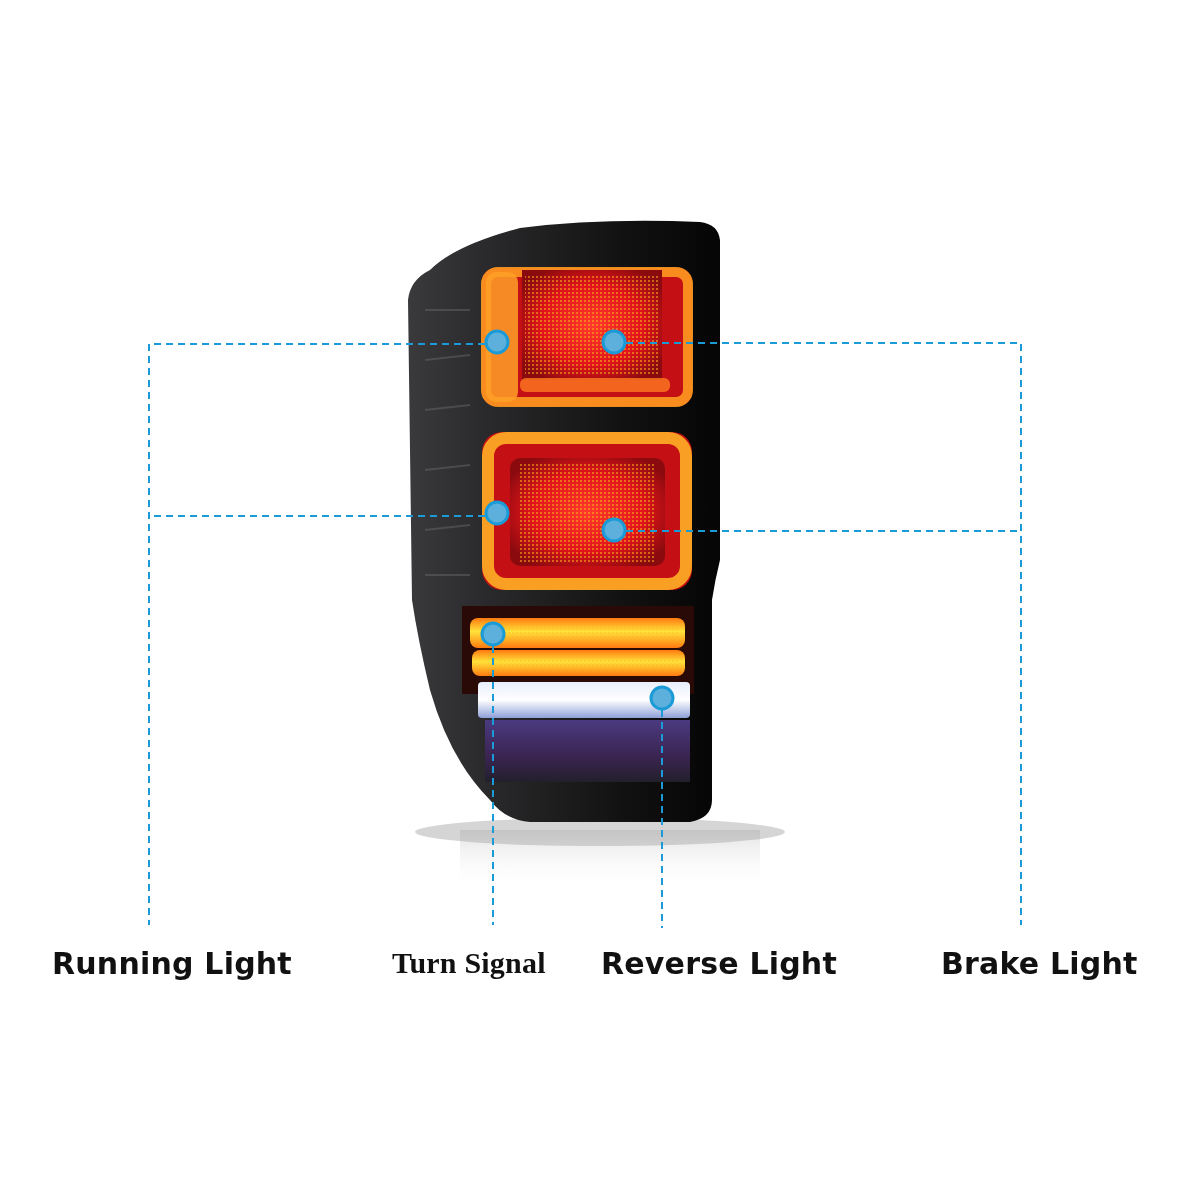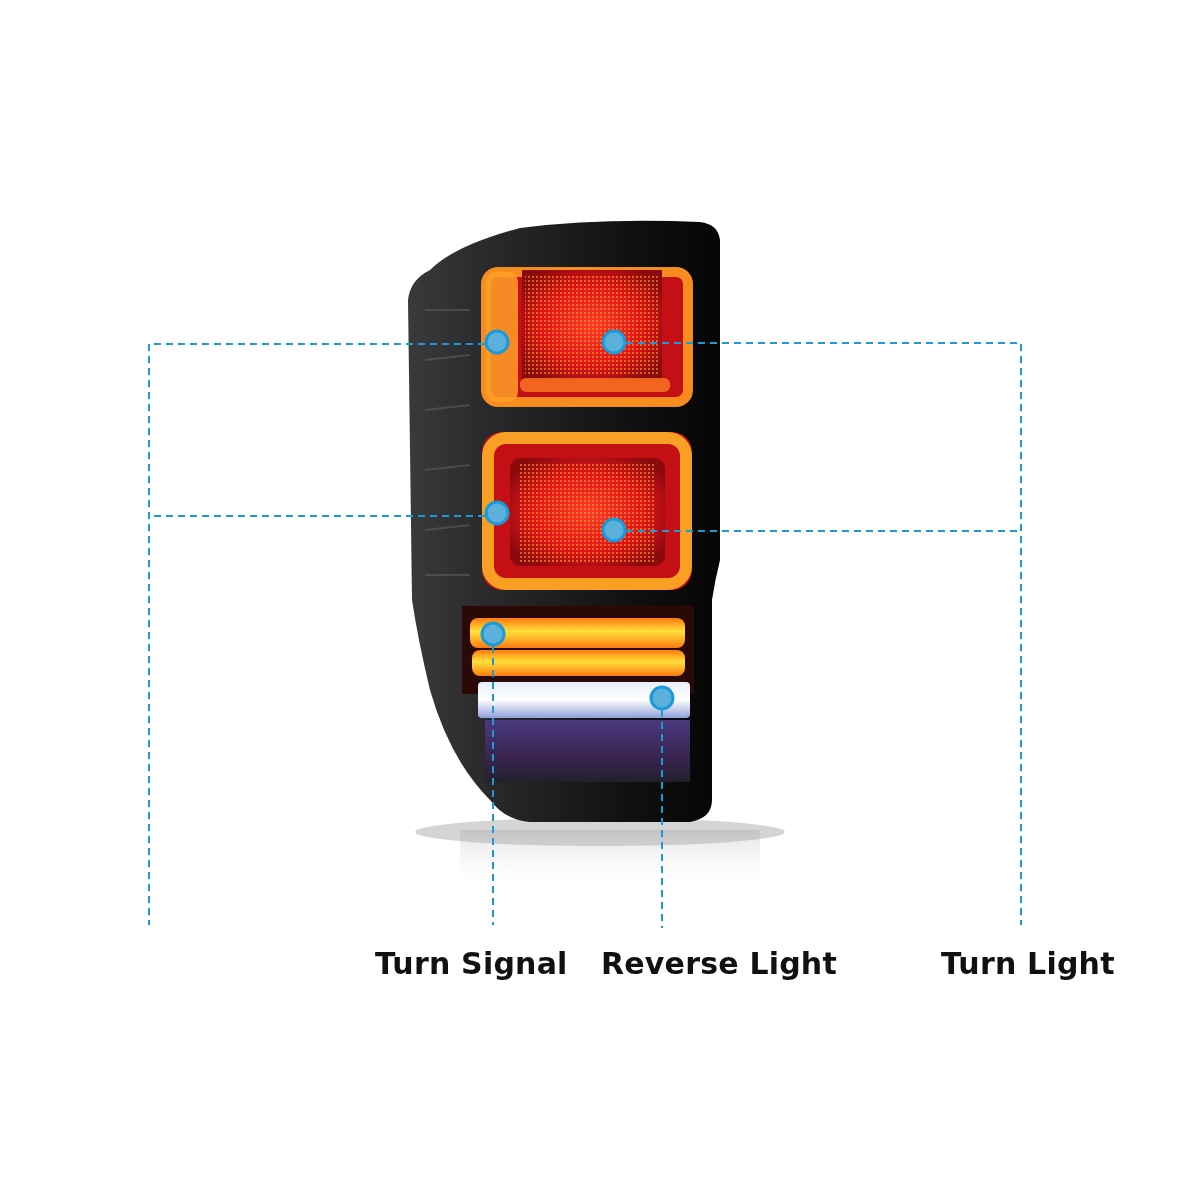--- a/index.html
+++ b/index.html
@@ -116,16 +116,17 @@
   <g>
     <circle cx="497" cy="342" r="11" fill="#5cb0db" stroke="#1a9ad6" stroke-width="3"></circle>
     <circle cx="497" cy="513" r="11" fill="#5cb0db" stroke="#1a9ad6" stroke-width="3"></circle>
     <circle cx="614" cy="342" r="11" fill="#5cb0db" stroke="#1a9ad6" stroke-width="3"></circle>
     <circle cx="614" cy="530" r="11" fill="#5cb0db" stroke="#1a9ad6" stroke-width="3"></circle>
     <circle cx="493" cy="634" r="11" fill="#5cb0db" stroke="#1a9ad6" stroke-width="3"></circle>
     <circle cx="662" cy="698" r="11" fill="#5cb0db" stroke="#1a9ad6" stroke-width="3"></circle>
   </g>
 </svg>
 
-<div class="label" style="left:375px;">Turn Signal</div>
+<div class="label" style="left:52px;">Running Light</div>
+<div class="label" style="left:392px;font-family:Liberation Serif, serif;">Turn Signal</div>
 <div class="label" style="left:601px;text-align:right;">Reverse Light</div>
-<div class="label" style="left:941px;">Turn Light</div>
+<div class="label" style="left:941px;">Brake Light</div>
 </div>
 
 </body></html>

